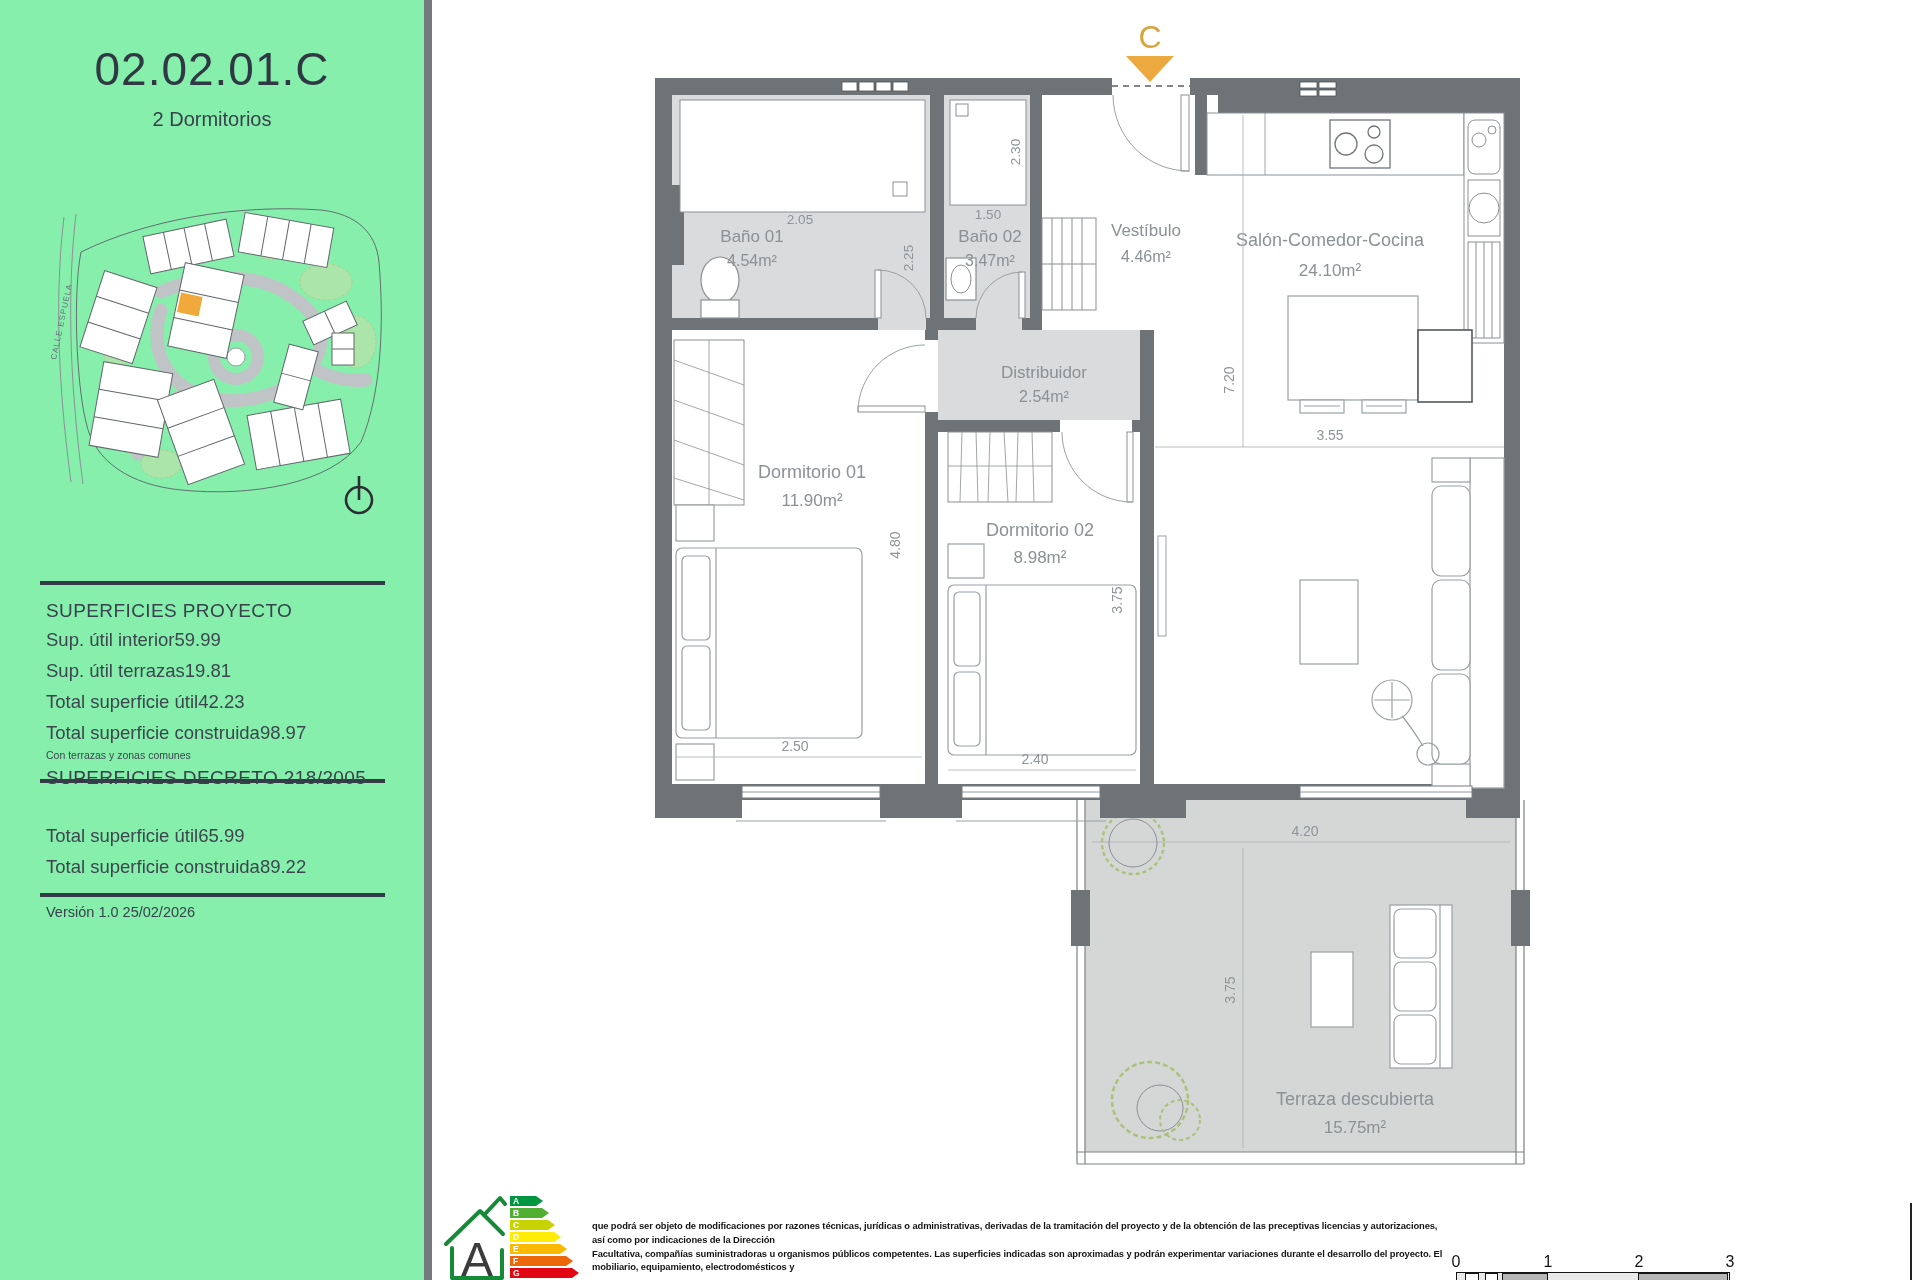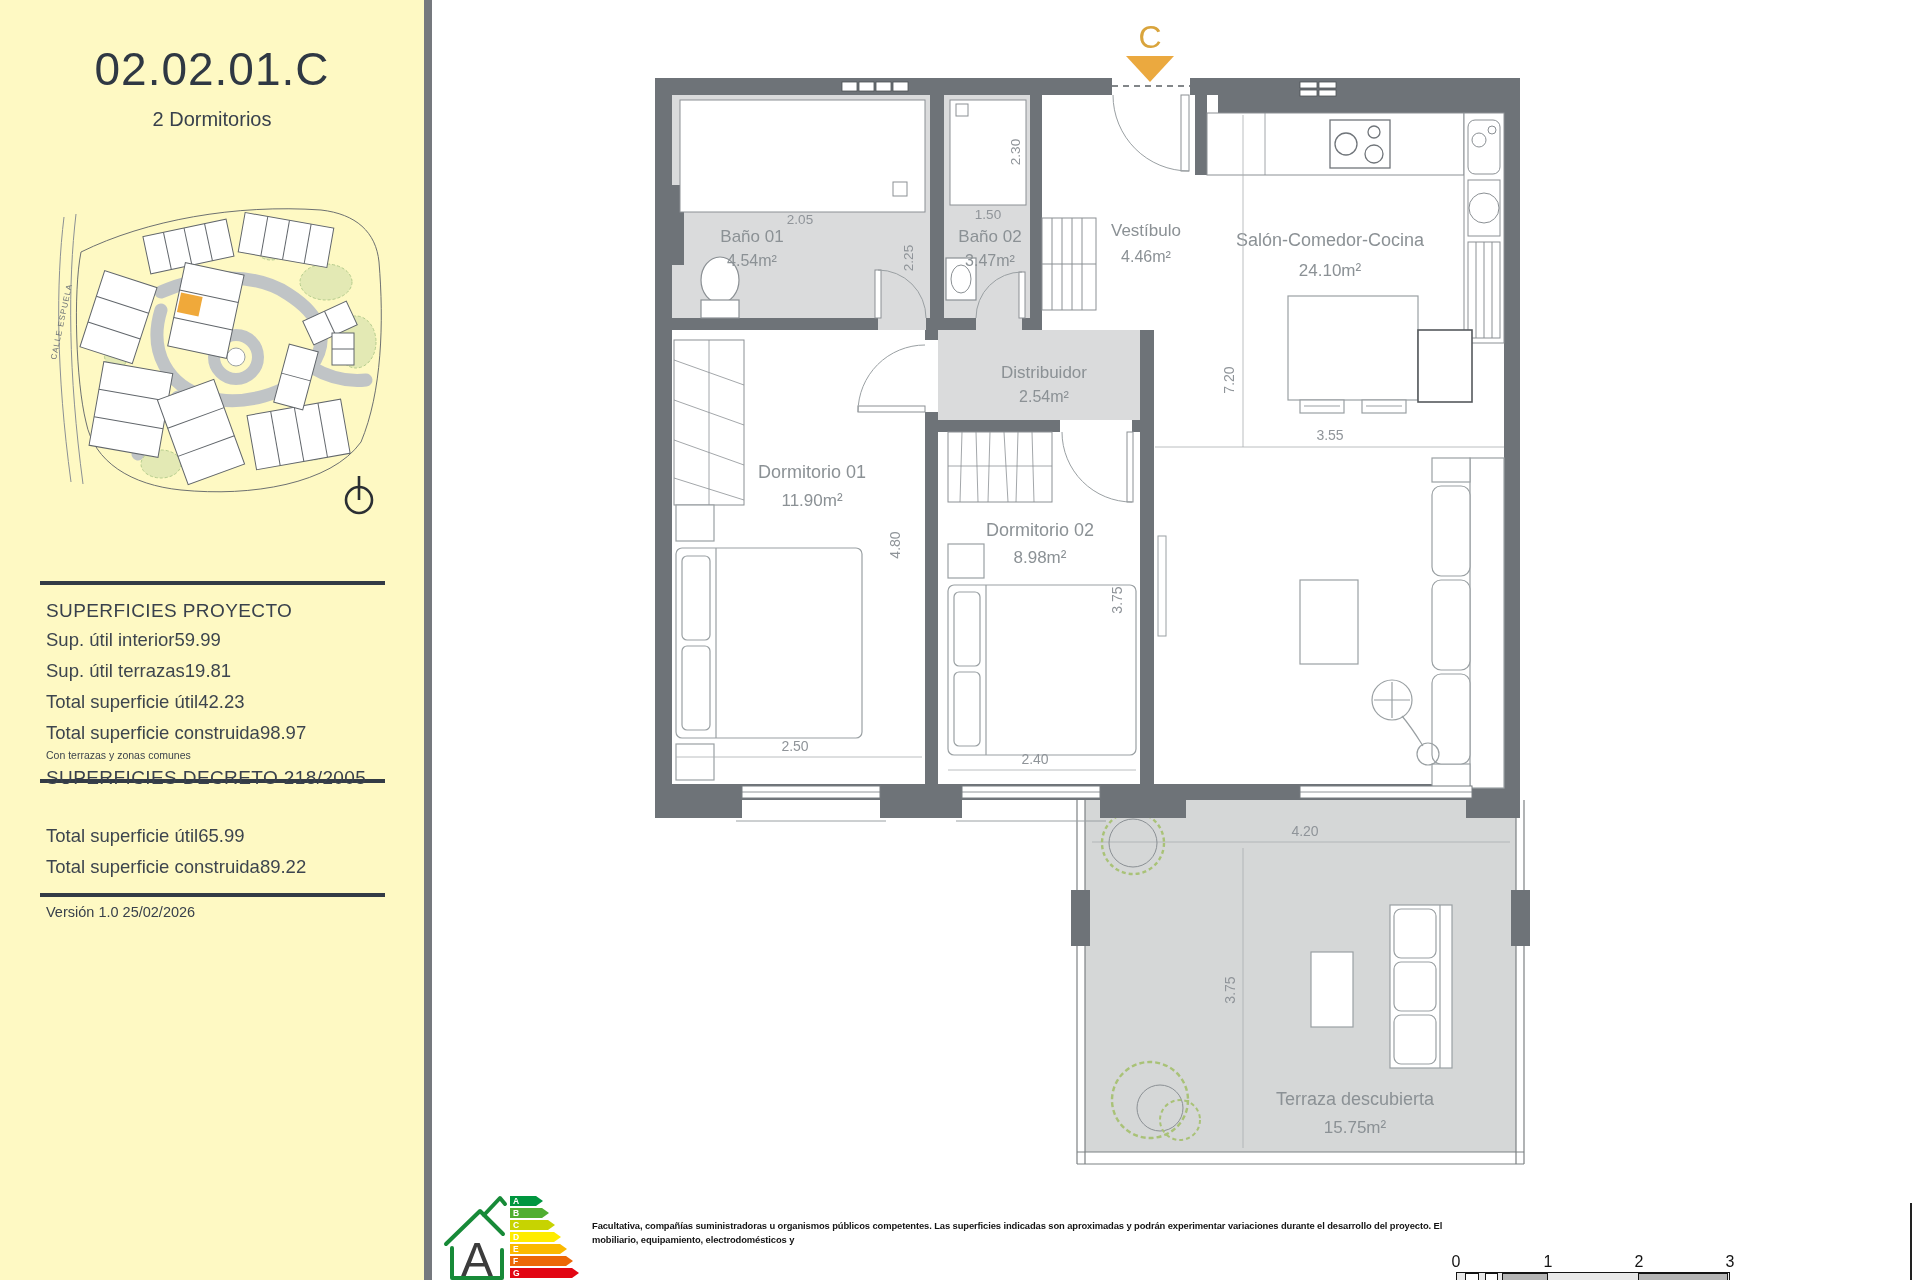--- a/index.html
+++ b/index.html
@@ -1,21 +1,21 @@
 <!DOCTYPE html>
 <html><head>
 <meta charset="utf-8">
 <style>
   html,body{margin:0;padding:0;}
   body{
     width:1920px;height:1280px;position:relative;overflow:hidden;
     background:#ffffff;font-family:"Liberation Sans", sans-serif;
   }
   
-  .sidebar{position:absolute;left:0;top:0;width:424px;height:1280px;background:#fef9c3;}
+  .sidebar{position:absolute;left:0;top:0;width:424px;height:1280px;background:#86efac;}
   .sidebar-edge{position:absolute;left:424px;top:0;width:8px;height:1280px;background:#75797e;}
   .unit-code{position:absolute;left:0;top:42px;width:424px;text-align:center;
     font-size:46px;letter-spacing:1px;color:#2f3843;font-weight:400;}
   .unit-type{position:absolute;left:0;top:96px;width:424px;text-align:center;
     font-size:20px;color:#39414c;font-weight:400;margin-top:12px;}
   .siteplan{position:absolute;left:26px;top:192px;}
   .divider{position:absolute;left:40px;width:345px;height:4px;background:#333b45;}
   .tbl-title{position:absolute;left:46px;font-size:19px;color:#39414c;letter-spacing:.4px;}
   .tbl-row{position:absolute;left:46px;width:304px;display:flex;justify-content:flex-start;
     font-size:18.5px;color:#3d454e;}
@@ -444,20 +444,21 @@
     <polygon points="70,52 120,52 127,57 120,62 70,62" fill="#FBB900"></polygon>
       <text x="73" y="60" fill="#ffffff">E</text>
     <polygon points="70,64 126,64 133,69 126,74 70,74" fill="#EC6707"></polygon>
       <text x="73" y="72" fill="#ffffff">F</text>
     <polygon points="70,76 132,76 139,81 132,86 70,86" fill="#E20613"></polygon>
       <text x="73" y="84" fill="#ffffff">G</text>
   </g>
 </svg>
 
 <div class="disclaimer">
+  <div>que podrá ser objeto de modificaciones por razones técnicas, jurídicas o administrativas, derivadas de la tramitación del proyecto y de la obtención de las preceptivas licencias y autorizaciones, así como por indicaciones de la Dirección</div>
   <div>Facultativa, compañías suministradoras u organismos públicos competentes. Las superficies indicadas son aproximadas y podrán experimentar variaciones durante el desarrollo del proyecto. El mobiliario, equipamiento, electrodomésticos y</div>
 
 </div>
 
 <span class="scale-num" style="left:1456px">0</span>
 <span class="scale-num" style="left:1548px">1</span>
 <span class="scale-num" style="left:1639px">2</span>
 <span class="scale-num" style="left:1730px">3</span>
 <div class="scale-bar">
   <div class="scale-seg" style="left:8px;width:14px;background:#ffffff"></div>

